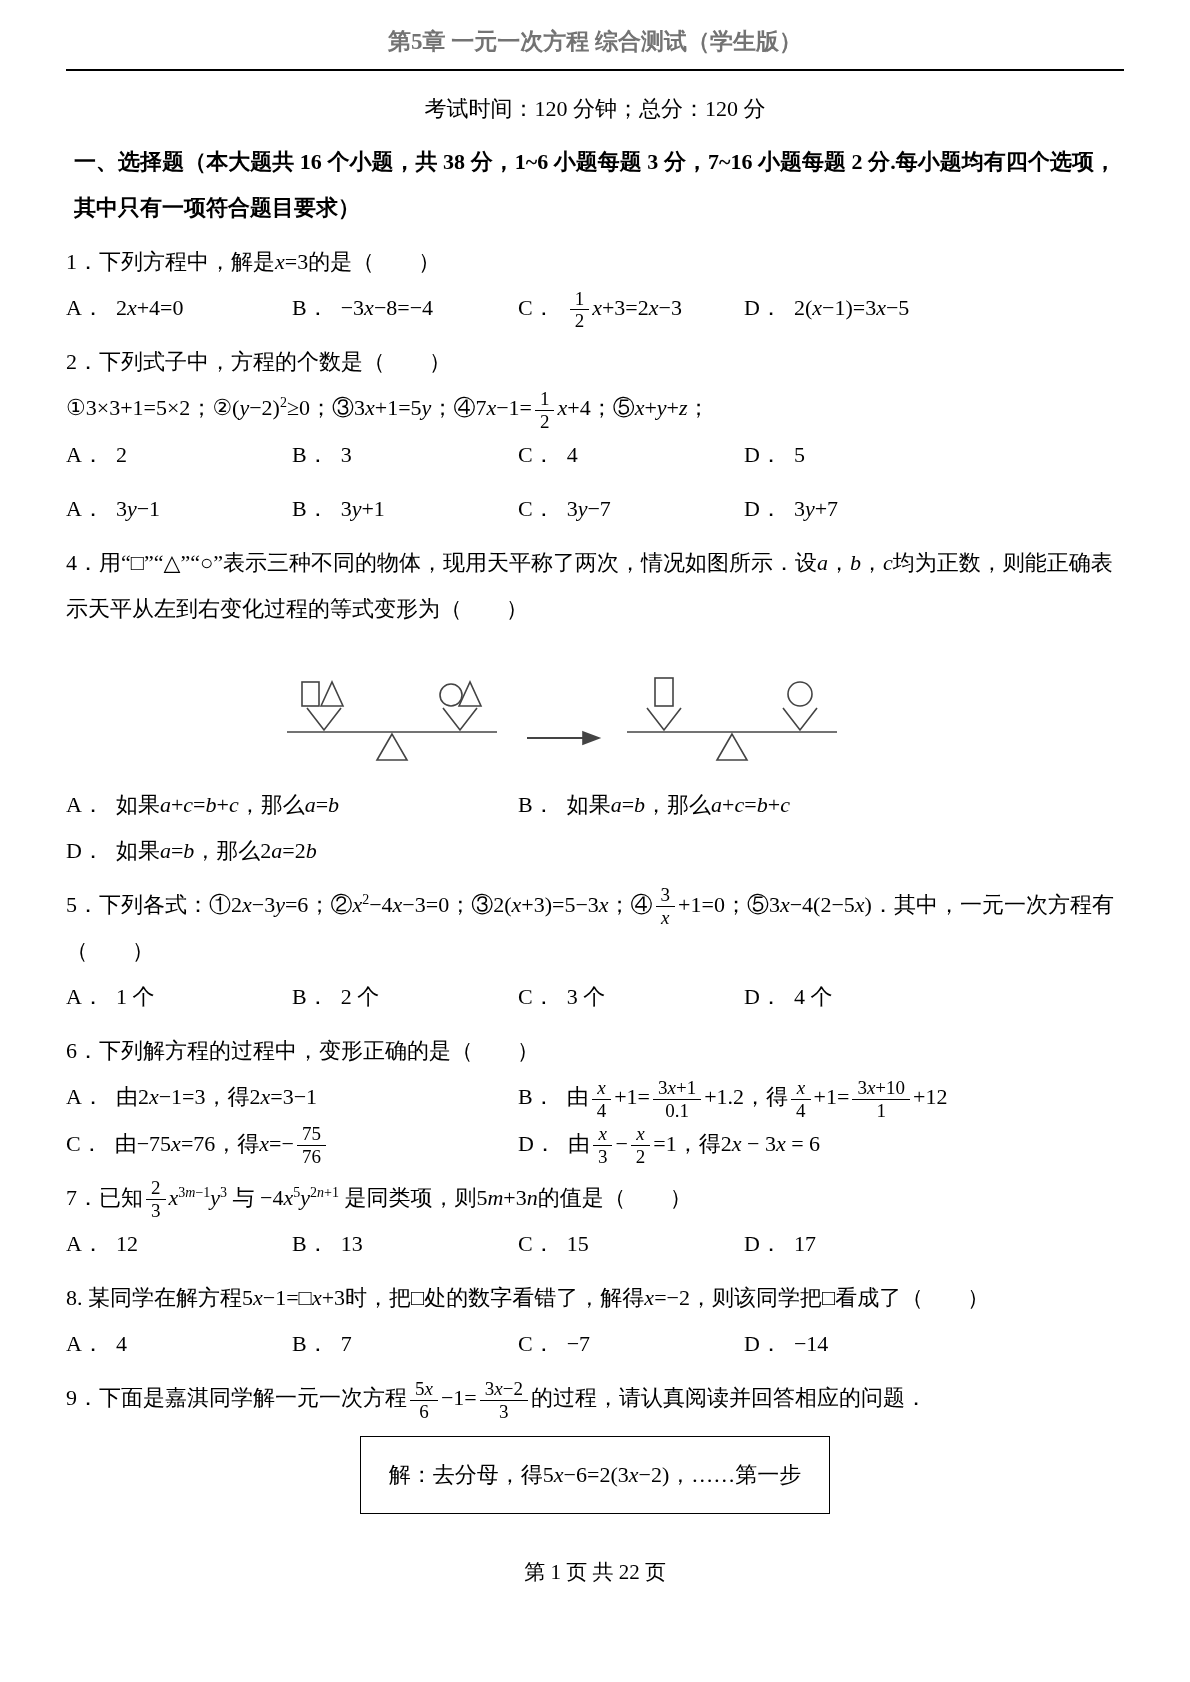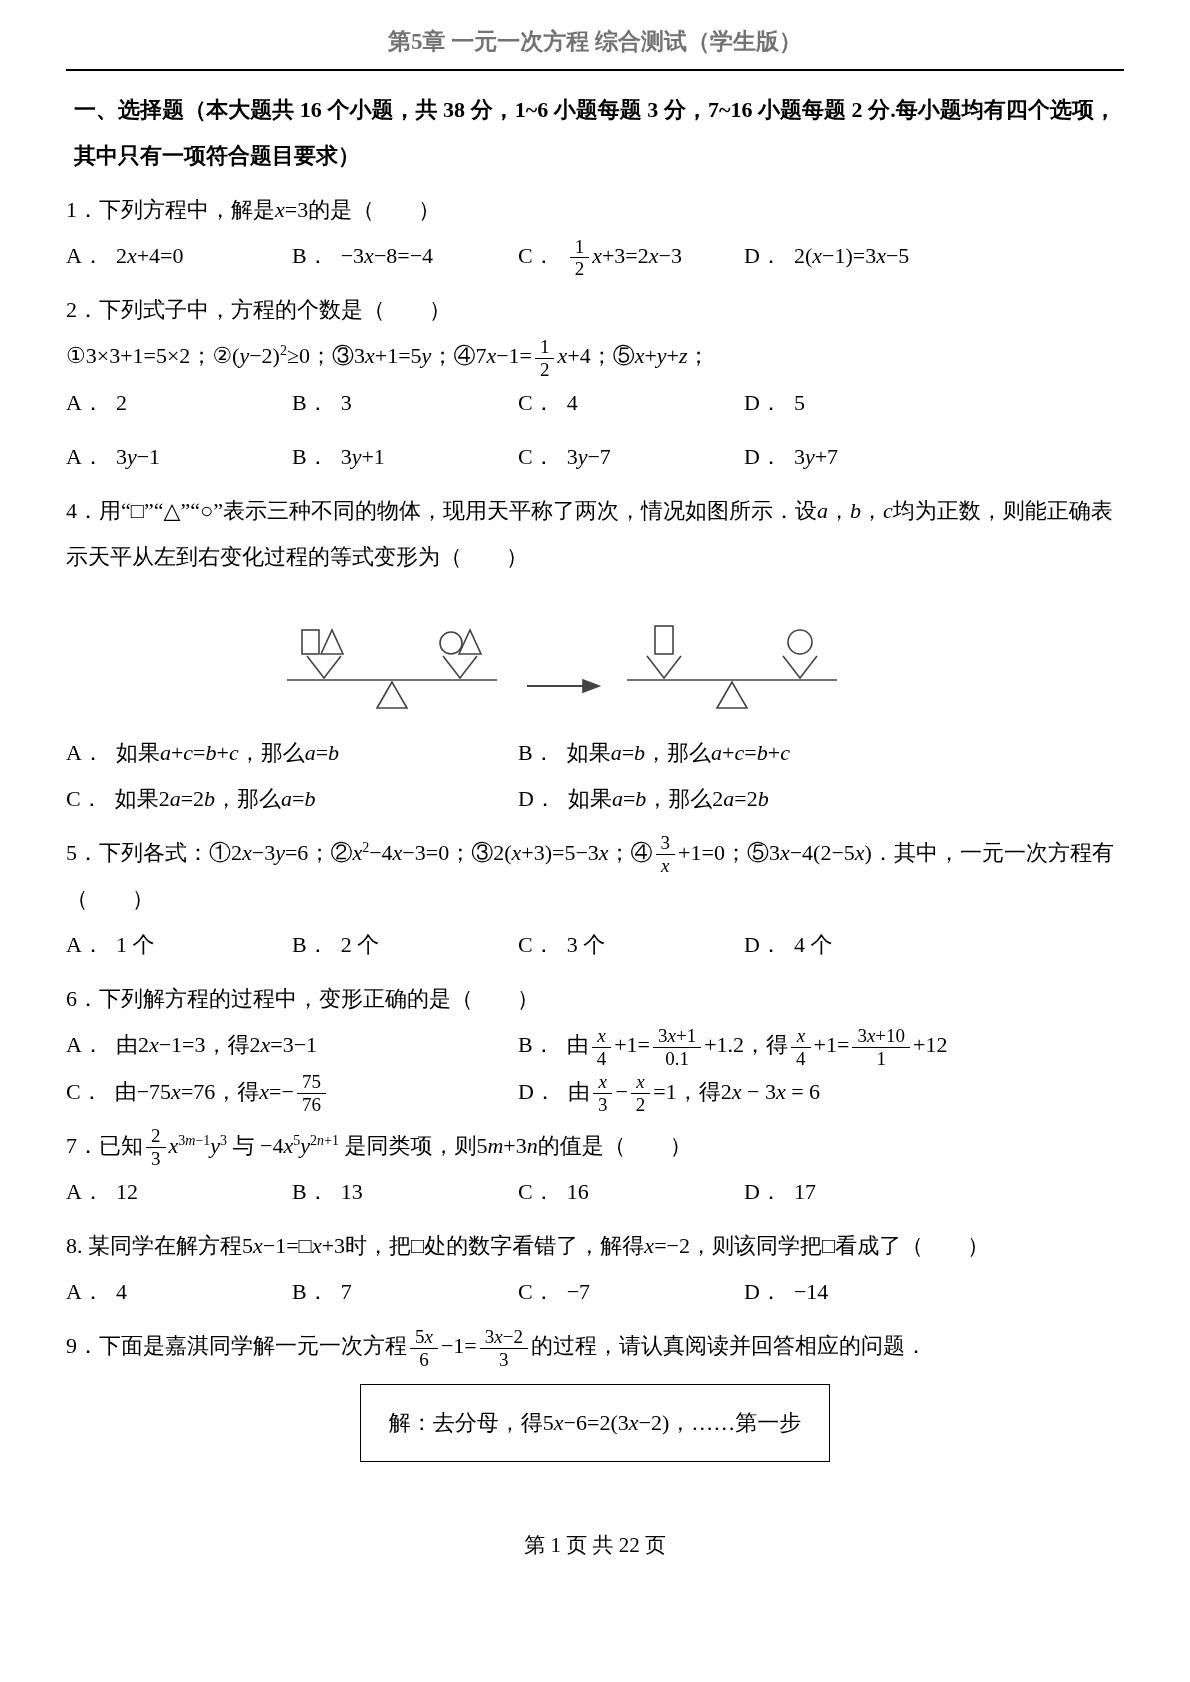--- a/index.html
+++ b/index.html
@@ -22,29 +22,30 @@
   .opt { padding-right: 8px; }
   .ol { margin-right: 12px; }
   .math { font-family: "Liberation Serif", "DejaVu Serif", serif; }
   .math i { font-style: italic; }
   .frac { display: inline-block; vertical-align: middle; text-align: center; margin: 0 3px; line-height: 1.05; }
   .frac .fn { display: block; padding: 0 5px 1px; border-bottom: 1.4px solid #000; font-size: 19px; }
   .frac .fd { display: block; padding: 1px 5px 0; font-size: 19px; }
   sup.sp { font-size: 14px; line-height: 0; }
   .figure { text-align: center; margin: 14px 0 8px; }
   .solution-box { width: fit-content; margin: 14px auto 4px; border: 1.6px solid #000; padding: 16px 28px; line-height: 44px; }
-  .footer { text-align: center; margin-top: 69px; font-size: 21px; }
+  .footer { text-align: center; margin-top: 44px; font-size: 21px; }
 </style>
 </head>
 <body>
 
 <div class="page">
 
   <h1 class="title" style="color: #737373;">第5章 一元一次方程 综合测试（学生版）</h1>
   <hr class="rule">
+  <p class="exam-info">考试时间：120 分钟；总分：120 分</p>
   <p class="section-header">一、选择题（本大题共 16 个小题，共 38 分，1~6 小题每题 3 分，7~16 小题每题 2 分.每小题均有四个选项，其中只有一项符合题目要求）</p>
 
   <section class="q">
     <p class="stem"><span>1．下列方程中，解是</span><span class="math"><i>x</i>=3</span><span>的是（　　）</span></p>
     <div class="opts cols4">
       <div class="opt"><span class="ol">A．</span><span class="orun"><span class="math">2<i>x</i>+4=0</span></span></div>
       <div class="opt"><span class="ol">B．</span><span class="orun"><span class="math">−3<i>x</i>−8=−4</span></span></div>
       <div class="opt"><span class="ol">C．</span><span class="orun"><span class="frac"><span class="math fn">1</span><span class="math fd">2</span></span><span class="math"><i>x</i>+3=2<i>x</i>−3</span></span></div>
       <div class="opt"><span class="ol">D．</span><span class="orun"><span class="math">2(<i>x</i>−1)=3<i>x</i>−5</span></span></div>
     </div>
@@ -93,21 +94,20 @@
           <polyline points="372,62 389,84 406,62"></polyline>
           <rect x="380" y="32" width="18" height="28"></rect>
           <polyline points="508,62 525,84 542,62"></polyline>
           <circle cx="525" cy="48" r="12"></circle>
         </g>
       </svg>
     </div>
     <div class="opts cols2">
       <div class="opt"><span class="ol">A．</span><span class="orun"><span>如果</span><span class="math"><i>a</i>+<i>c</i>=<i>b</i>+<i>c</i></span><span>，那么</span><span class="math"><i>a</i>=<i>b</i></span></span></div>
       <div class="opt"><span class="ol">B．</span><span class="orun"><span>如果</span><span class="math"><i>a</i>=<i>b</i></span><span>，那么</span><span class="math"><i>a</i>+<i>c</i>=<i>b</i>+<i>c</i></span></span></div>
-      <div class="opt"><span class="ol">C．</span><span class="orun"><span>如果</span><span class="math">2<i>a</i>=2<i>b</i></span><span>，那么</span><span class="math"><i>a</i>=<i>b</i></span></span></div>
       <div class="opt"><span class="ol">D．</span><span class="orun"><span>如果</span><span class="math"><i>a</i>=<i>b</i></span><span>，那么</span><span class="math">2<i>a</i>=2<i>b</i></span></span></div>
     </div>
   </section>
 
   <section class="q">
     <p class="stem"><span>5．下列各式：①</span><span class="math">2<i>x</i>−3<i>y</i>=6</span><span>；②</span><span class="math"><i>x</i></span><sup class="sp"><span class="math">2</span></sup><span class="math">−4<i>x</i>−3=0</span><span>；③</span><span class="math">2(<i>x</i>+3)=5−3<i>x</i></span><span>；④</span><span class="frac"><span class="math fn">3</span><span class="math fd"><i>x</i></span></span><span class="math">+1=0</span><span>；⑤</span><span class="math">3<i>x</i>−4(2−5<i>x</i>)</span><span>．其中，一元一次方程有（　　）</span></p>
     <div class="opts cols4">
       <div class="opt"><span class="ol">A．</span><span class="orun"><span>1 个</span></span></div>
       <div class="opt"><span class="ol">B．</span><span class="orun"><span>2 个</span></span></div>
       <div class="opt"><span class="ol">C．</span><span class="orun"><span>3 个</span></span></div>
@@ -123,21 +123,21 @@
       <div class="opt"><span class="ol">C．</span><span class="orun"><span>由</span><span class="math">−75<i>x</i>=76</span><span>，得</span><span class="math"><i>x</i>=−</span><span class="frac"><span class="math fn">75</span><span class="math fd">76</span></span></span></div>
       <div class="opt"><span class="ol">D．</span><span class="orun"><span>由</span><span class="frac"><span class="math fn"><i>x</i></span><span class="math fd">3</span></span><span class="math">−</span><span class="frac"><span class="math fn"><i>x</i></span><span class="math fd">2</span></span><span class="math">=1</span><span>，得</span><span class="math">2<i>x</i> − 3<i>x</i> = 6</span></span></div>
     </div>
   </section>
 
   <section class="q">
     <p class="stem"><span>7．已知</span><span class="frac"><span class="math fn">2</span><span class="math fd">3</span></span><span class="math"><i>x</i></span><sup class="sp"><span class="math">3<i>m</i>−1</span></sup><span class="math"><i>y</i></span><sup class="sp"><span class="math">3</span></sup><span> 与 </span><span class="math">−4<i>x</i></span><sup class="sp"><span class="math">5</span></sup><span class="math"><i>y</i></span><sup class="sp"><span class="math">2<i>n</i>+1</span></sup><span> 是同类项，则</span><span class="math">5<i>m</i>+3<i>n</i></span><span>的值是（　　）</span></p>
     <div class="opts cols4">
       <div class="opt"><span class="ol">A．</span><span class="orun"><span>12</span></span></div>
       <div class="opt"><span class="ol">B．</span><span class="orun"><span>13</span></span></div>
-      <div class="opt"><span class="ol">C．</span><span class="orun"><span>16</span></span></div>
+      <div class="opt"><span class="ol">C．</span><span class="orun"><span>15</span></span></div>
       <div class="opt"><span class="ol">D．</span><span class="orun"><span>17</span></span></div>
     </div>
   </section>
 
   <section class="q">
     <p class="stem"><span>8. 某同学在解方程</span><span class="math">5<i>x</i>−1=□<i>x</i>+3</span><span>时，把□处的数字看错了，解得</span><span class="math"><i>x</i>=−2</span><span>，则该同学把□看成了（　　）</span></p>
     <div class="opts cols4">
       <div class="opt"><span class="ol">A．</span><span class="orun"><span>4</span></span></div>
       <div class="opt"><span class="ol">B．</span><span class="orun"><span>7</span></span></div>
       <div class="opt"><span class="ol">C．</span><span class="orun"><span class="math">−7</span></span></div>

